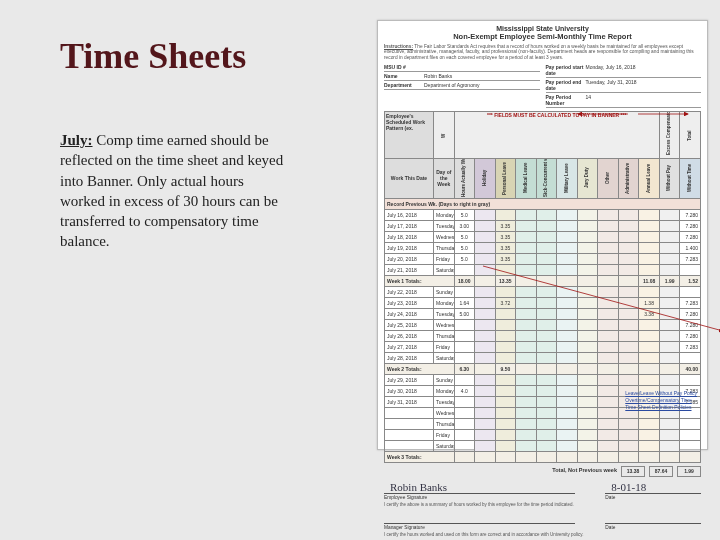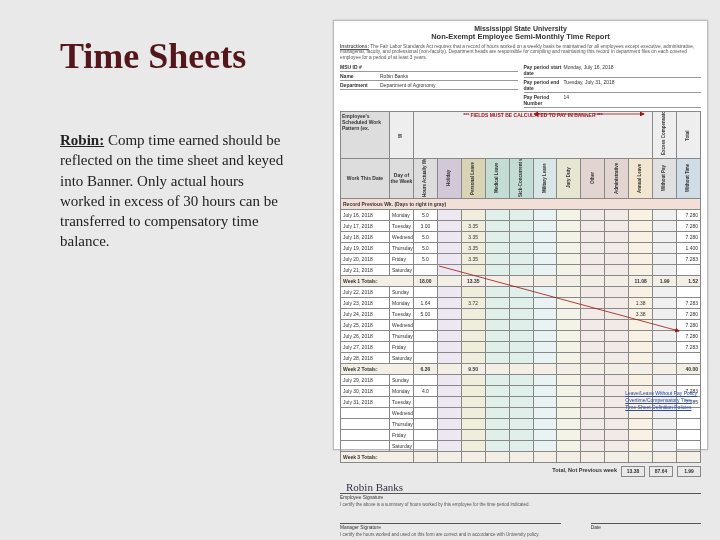--- a/index.html
+++ b/index.html
@@ -1,21 +1,21 @@
 <!DOCTYPE html>
 <html><head>
 <meta charset="utf-8">
 <style>
   html,body{margin:0;padding:0}
   body{width:720px;height:540px;background:#e9e9e9;font-family:Georgia,'Times New Roman',serif;color:#222;position:relative;overflow:hidden}
   .slide{position:absolute;inset:0}
   .title{position:absolute;left:60px;top:35px;font-size:36px;font-weight:bold;color:#53161b}
   .note{position:absolute;left:60px;top:130px;width:225px;font-size:15px;line-height:1.35;color:#222}
   .note-label{font-weight:bold;text-decoration:underline}
-  .doc{position:absolute;right:12px;top:20px;width:375px;height:430px;background:#fff;border:1px solid #bbb;box-shadow:0 0 2px rgba(0,0,0,.2);font-family:Arial,Helvetica,sans-serif;font-size:6px;color:#333;padding:4px 6px;box-sizing:border-box}
+  .doc{position:absolute;right:12px;top:20px;width:331px;height:430px;background:#fff;border:1px solid #bbb;box-shadow:0 0 2px rgba(0,0,0,.2);font-family:Arial,Helvetica,sans-serif;font-size:6px;color:#333;padding:4px 6px;box-sizing:border-box}
   .doc .hdr1{text-align:center;font-weight:bold;font-size:7px}
   .doc .hdr2{text-align:center;font-weight:bold;font-size:7.5px;margin-bottom:3px}
   .doc .instr{font-size:4.8px;color:#555;line-height:1.1;margin-bottom:3px}
   .doc .instr b{text-decoration:underline}
   .doc .meta{display:flex;gap:6px;margin-bottom:3px}
   .doc .meta .col{flex:1}
   .doc .meta .row{display:flex;border-bottom:1px solid #999;padding:1px 0;font-size:5px}
   .doc .meta .row .lab{width:40px;font-weight:bold}
   .doc .meta .row .val{flex:1}
   .tbl{width:100%;border-collapse:collapse;table-layout:fixed}
@@ -61,21 +61,21 @@
   .grand .box{border:1px solid #888;width:22px;height:9px;text-align:center;font-size:5px;line-height:9px}
   .red{color:#a01212}
   svg.ar{position:absolute;pointer-events:none}
 </style>
 </head>
 <body>
 
 <div class="slide">
   <div class="title">Time Sheets</div>
   <div class="note">
-    <span class="note-label">Robin:</span><span> Comp time earned should be reflected on the time sheet and keyed into Banner. Only actual hours worked in excess of 30 hours can be transferred to compensatory time balance.</span>
+    <span class="note-label">July:</span><span> Comp time earned should be reflected on the time sheet and keyed into Banner. Only actual hours worked in excess of 30 hours can be transferred to compensatory time balance.</span>
   </div>
 
   <div class="doc">
     <div class="hdr1">Mississippi State University</div>
     <div class="hdr2">Non-Exempt Employee Semi-Monthly Time Report</div>
     <div class="instr"><b>Instructions:</b><span> The Fair Labor Standards Act requires that a record of hours worked on a weekly basis be maintained for all employees except executive, administrative, managerial, faculty, and professional (non-faculty). Department heads are responsible for compiling and maintaining this record in department files on each covered employee for a period of at least 3 years.</span></div>
 
     <div class="meta">
       <div class="col" id="meta-left">
           <div class="row">
@@ -522,20 +522,26 @@
       <span class="box">1.99</span>
     </div>
 
     <div class="sigrow">
       <div class="s" style="flex:2">
         <div class="line">Robin Banks</div>
         <div class="cap">
             <span>Employee Signature</span>
           </div>
       </div>
+      <div class="s">
+        <div class="line">8-01-18</div>
+        <div class="cap">
+            <span>Date</span>
+          </div>
+      </div>
     </div>
     <div class="cert">I certify the above is a summary of hours worked by this employee for the time period indicated.</div>
     <div class="sigrow">
       <div class="s" style="flex:2">
           <div class="line" style="font-size:9px">&nbsp;</div>
           <div class="cap">
             <span>Manager Signature</span>
           </div>
         </div>
       <div class="s">

